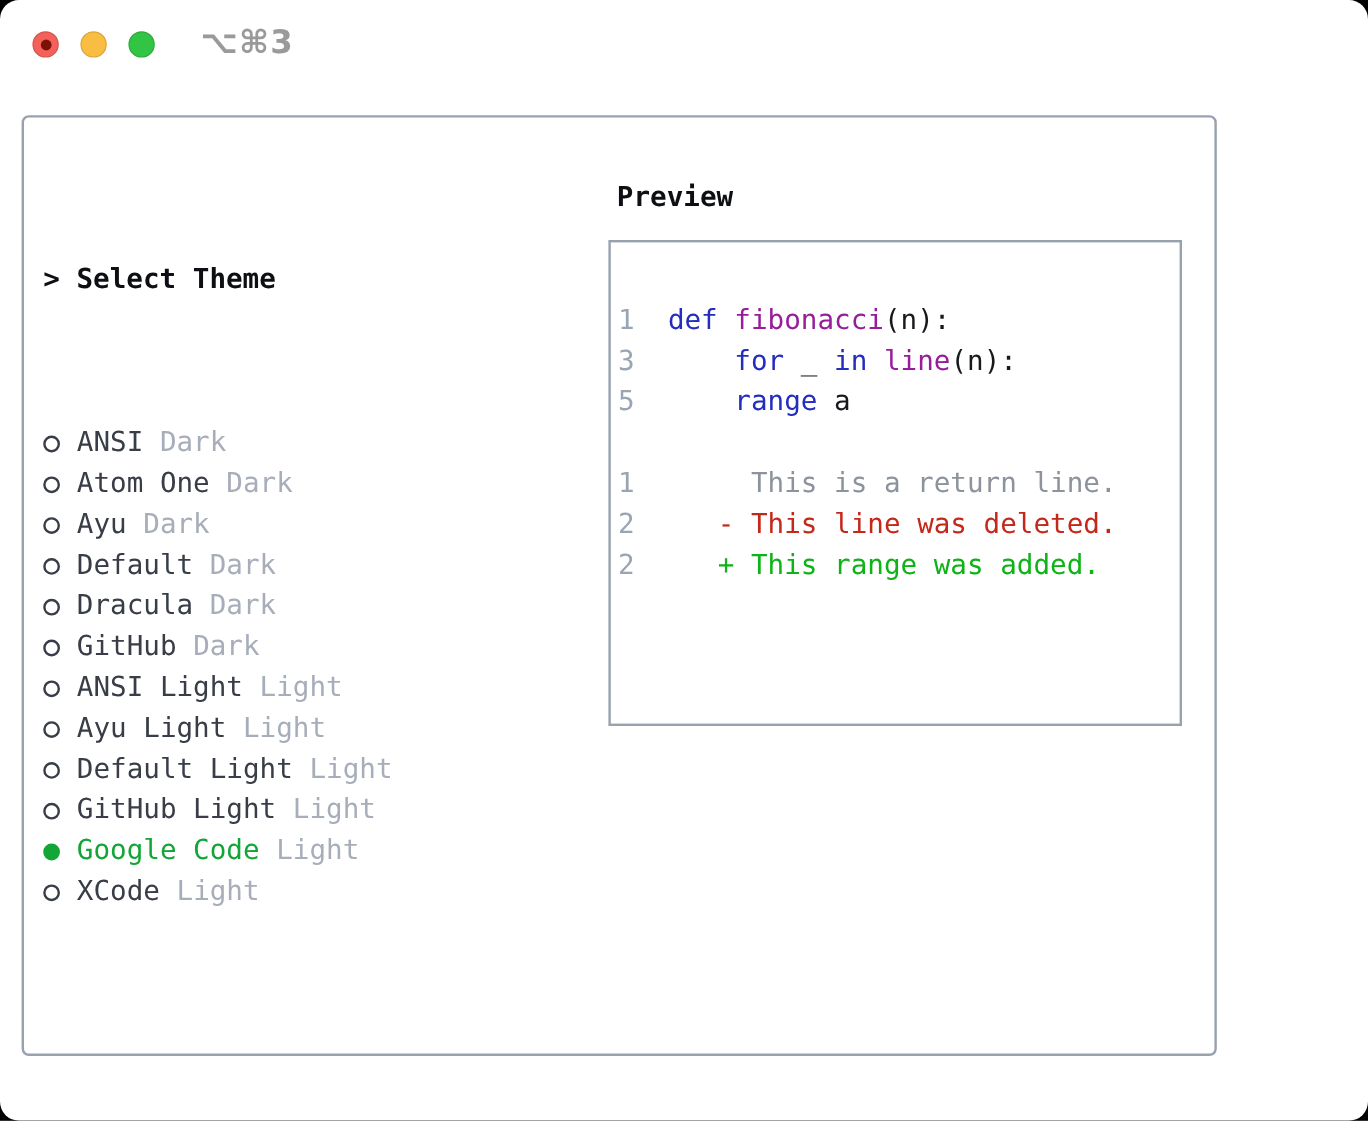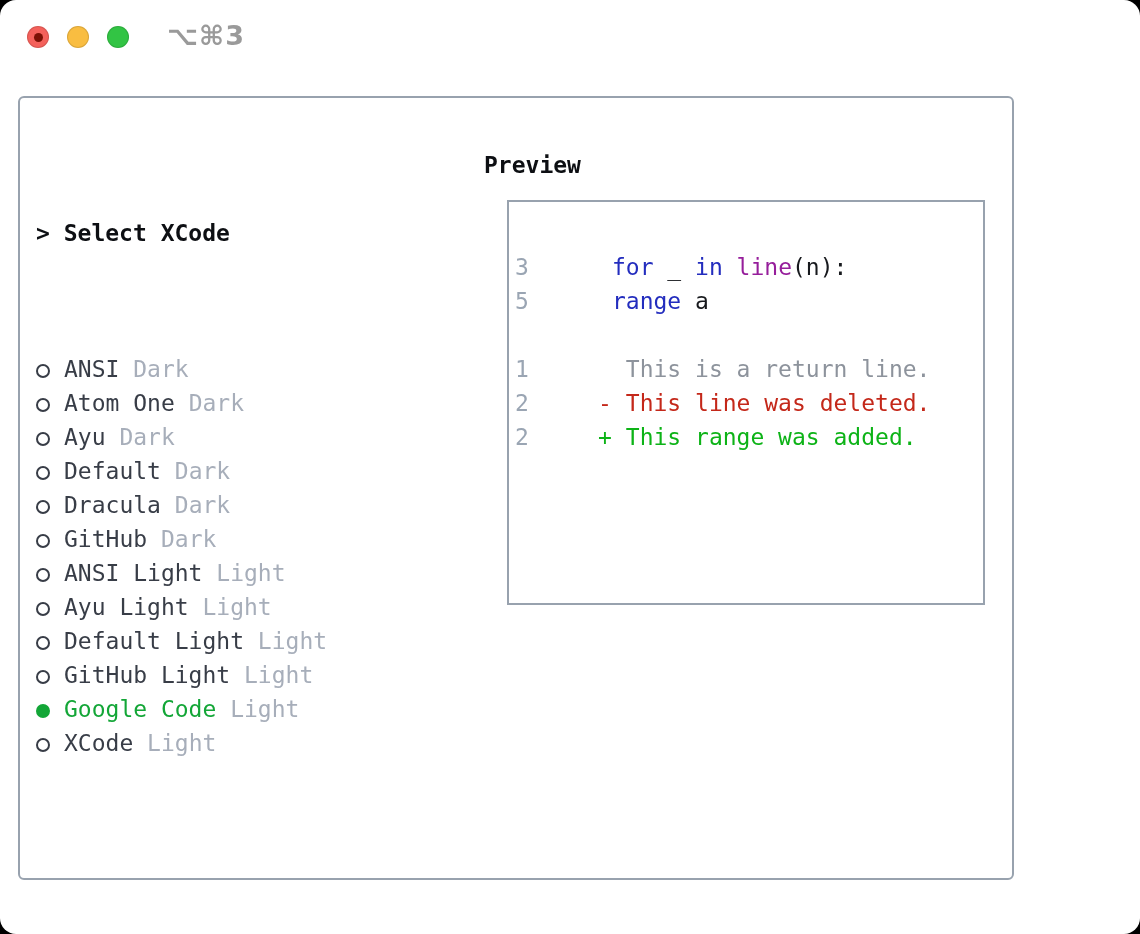--- a/index.html
+++ b/index.html
@@ -66,21 +66,21 @@
     border-radius:50%;
     margin-right:14px;
     position:relative;top:1px;
   }
   .radio.filled{
     background:var(--accent-green);
     border-color:var(--accent-green);
   }
   
   .preview-title{
-    position:absolute;left:484px;top:148px;
+    position:absolute;left:514px;top:148px;
     font-size:23px;line-height:34px;font-weight:bold;
     color:var(--heading);
   }
   .preview-box{
     position:absolute;left:507px;top:200px;
     width:478px;height:405px;
     box-sizing:border-box;
     border:2px solid var(--panel-border);
     padding:48px 0 0 6px;
     overflow:hidden;
@@ -109,39 +109,40 @@
       <span class="dot"></span>
     </span>
     <span class="light yellow"></span>
     <span class="light green"></span>
     <span class="shortcut">⌥⌘3</span>
   </div>
 
   <div class="panel"></div>
 
   <div class="menu">
-    <div class="line header-line"><span>&gt;</span><span class="title-gap">Select XCode</span></div>
+    <div class="line header-line"><span>&gt;</span><span class="title-gap">Select Theme</span></div>
 
     <div id="theme-list"><div class="line"><span class="radio"></span><span>ANSI</span><span class="muted"> Dark</span></div><div class="line"><span class="radio"></span><span>Atom One</span><span class="muted"> Dark</span></div><div class="line"><span class="radio"></span><span>Ayu</span><span class="muted"> Dark</span></div><div class="line"><span class="radio"></span><span>Default</span><span class="muted"> Dark</span></div><div class="line"><span class="radio"></span><span>Dracula</span><span class="muted"> Dark</span></div><div class="line"><span class="radio"></span><span>GitHub</span><span class="muted"> Dark</span></div><div class="line"><span class="radio"></span><span>ANSI Light</span><span class="muted"> Light</span></div><div class="line"><span class="radio"></span><span>Ayu Light</span><span class="muted"> Light</span></div><div class="line"><span class="radio"></span><span>Default Light</span><span class="muted"> Light</span></div><div class="line"><span class="radio"></span><span>GitHub Light</span><span class="muted"> Light</span></div><div class="line"><span class="radio filled"></span><span class="sel">Google Code</span><span class="muted"> Light</span></div><div class="line"><span class="radio"></span><span>XCode</span><span class="muted"> Light</span></div></div>
 
     <div class="line"></div>
 
     
 
     
 
     
 
     
     
   </div>
 
   <div class="preview-title">Preview</div>
   <div class="preview-box">
     <div id="preview-lines">
+        <div class="code-line"><span class="ln">1</span><span class="pl">  </span><span class="kw">def</span><span class="pl"> </span><span class="fn">fibonacci</span><span class="pl">(n):</span></div>
         <div class="code-line"><span class="ln">3</span><span class="pl">      </span><span class="kw">for</span><span class="pl"> _ </span><span class="kw">in</span><span class="pl"> </span><span class="fn">line</span><span class="pl">(n):</span></div>
         <div class="code-line"><span class="ln">5</span><span class="pl">      </span><span class="kw">range</span><span class="pl"> a</span></div>
         <div class="code-line"></div>
         <div class="code-line"><span class="ln">1</span><span class="pl">       </span><span class="ctx">This is a return line.</span></div>
         <div class="code-line"><span class="ln">2</span><span class="pl">     </span><span class="del">- This line was deleted.</span></div>
         <div class="code-line"><span class="ln">2</span><span class="pl">     </span><span class="add">+ This range was added.</span></div>
       </div>
   </div>
 
 </div>

